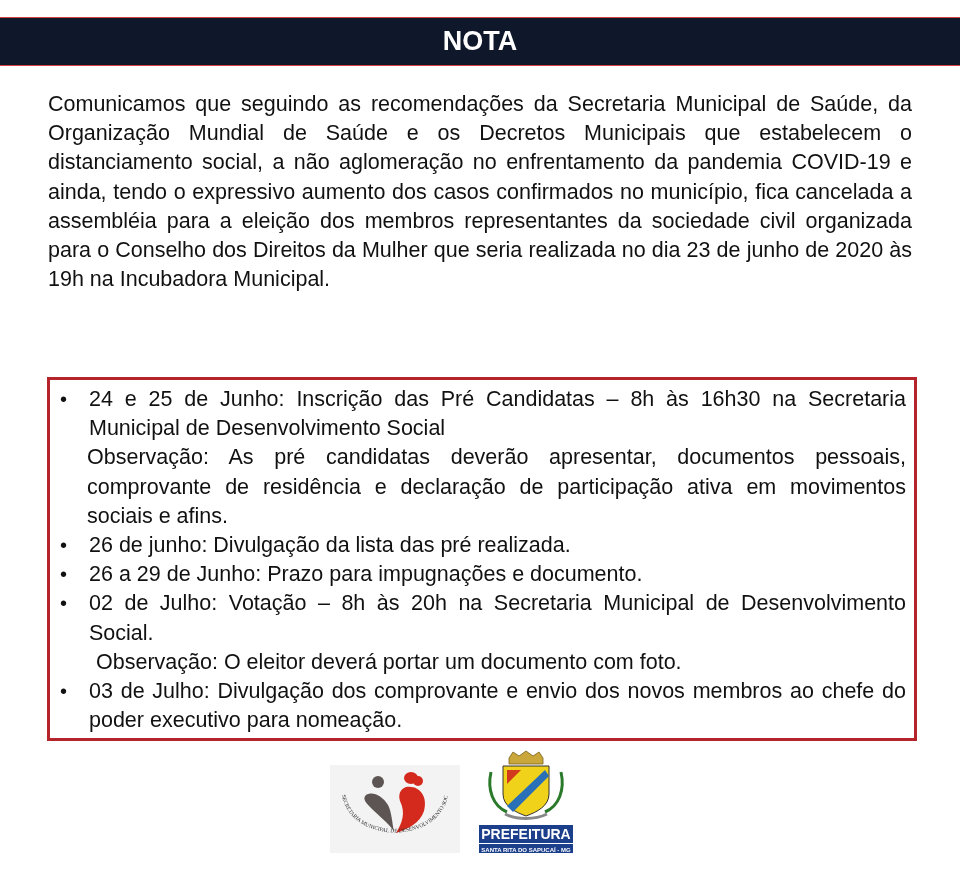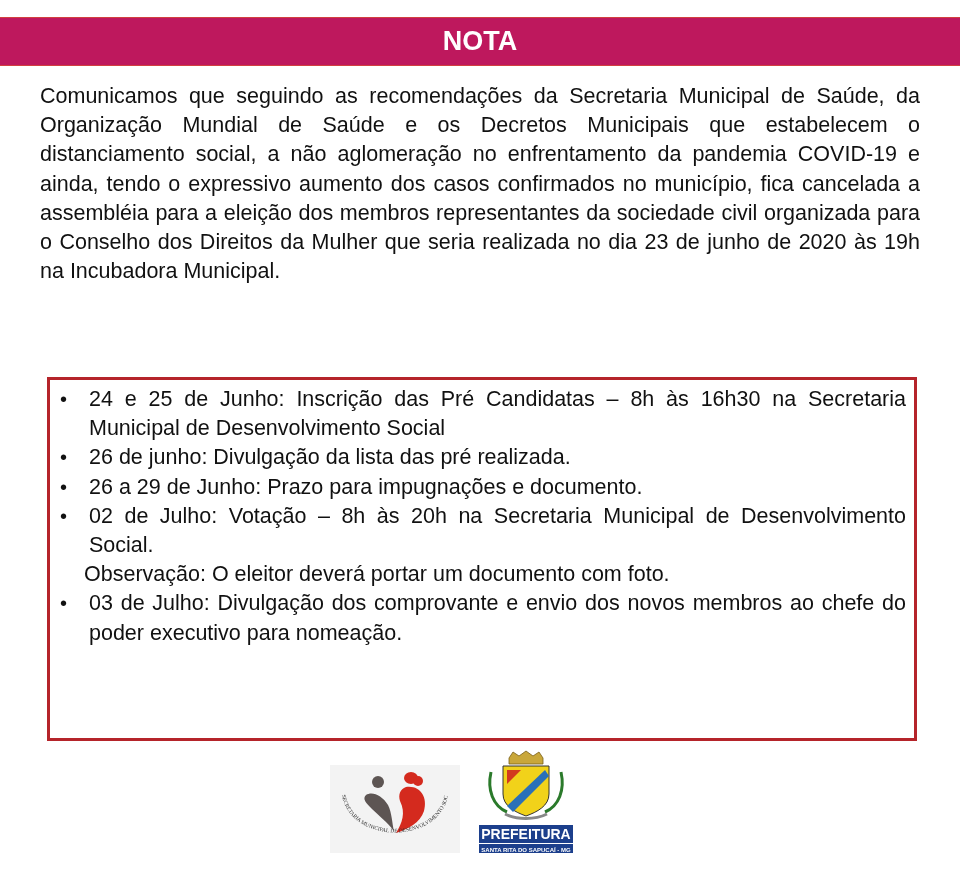--- a/index.html
+++ b/index.html
@@ -1,51 +1,54 @@
 <!DOCTYPE html>
 <html><head>
 <meta charset="utf-8">
 <style>
   html, body { margin: 0; padding: 0; background: #ffffff; }
   body { width: 960px; height: 877px; position: relative; overflow: hidden;
          font-family: "Liberation Sans", sans-serif; color: #111111; }
   .banner { position: absolute; left: 0; top: 17px; width: 960px; height: 47px;
-            background: #be185d; border-top: 1px solid #d24040; border-bottom: 1px solid #d24040;
+            background: #0f172a; border-top: 1px solid #d24040; border-bottom: 1px solid #d24040;
             display: flex; align-items: center; justify-content: center; }
   .banner-title { color: #ffffff; font-weight: bold; font-size: 27px; letter-spacing: 0px; }
   .intro { position: absolute; left: 36px; top: 78px; width: 888px;
            font-size: 21.5px; line-height: 29.2px; text-align: justify; }
-  .intro p { margin: 4px; }
+  .intro p { margin: 12px; }
   .box { position: absolute; left: 47px; top: 377px; width: 864px; height: 358px;
          border: 3px solid #b5242a; box-sizing: content-box; }
   .list { position: absolute; left: 0; top: 5px; width: 864px; font-size: 21.5px; line-height: 29.2px; }
   .item { position: relative; padding-left: 39px; padding-right: 8px; text-align: justify; }
   .bullet { position: absolute; left: 10px; top: 0; font-size: 20px; }
   .obs { padding-left: 37px; padding-right: 8px; text-align: justify; }
-  .obs.shift { padding-left: 34px; }
+  .obs.shift { padding-left: 46px; }
   b { font-weight: normal; }
   .logo-sec { position: absolute; left: 330px; top: 765px; width: 130px; height: 88px; background: #f3f3f3; }
   .logo-pref { position: absolute; left: 477px; top: 750px; width: 98px; height: 105px; }
 </style>
 </head>
 <body>
 
 <div class="banner">
   <span class="banner-title">NOTA</span>
 </div>
 
 <div class="intro">
   <p>Comunicamos que seguindo as recomendações da Secretaria Municipal de Saúde, da Organização Mundial de Saúde e os Decretos Municipais que estabelecem o distanciamento social, a não aglomeração no enfrentamento da pandemia COVID-19 e ainda, tendo o expressivo aumento dos casos confirmados no município, fica cancelada a assembléia para a eleição dos membros representantes da sociedade civil organizada para o Conselho dos Direitos da Mulher que seria realizada no dia 23 de junho de 2020 às 19h na Incubadora Municipal.</p>
 </div>
 
 <div class="box">
   <div class="list">
     <div class="item">
       <span class="bullet">•</span>
       <b>24 e 25 de Junho:</b><span> Inscrição das Pré Candidatas – 8h às 16h30 na Secretaria Municipal de Desenvolvimento Social</span>
+    </div>
+    <div class="obs">
+      <b>Observação:</b><span> As pré candidatas deverão apresentar, documentos pessoais, comprovante de residência e declaração de participação ativa em movimentos sociais e afins.</span>
     </div>
     <div class="item">
       <span class="bullet">•</span>
       <b>26 de junho:</b><span> Divulgação da lista das pré realizada.</span>
     </div>
     <div class="item">
       <span class="bullet">•</span>
       <b>26 a 29 de Junho:</b><span> Prazo para impugnações e documento.</span>
     </div>
     <div class="item">

